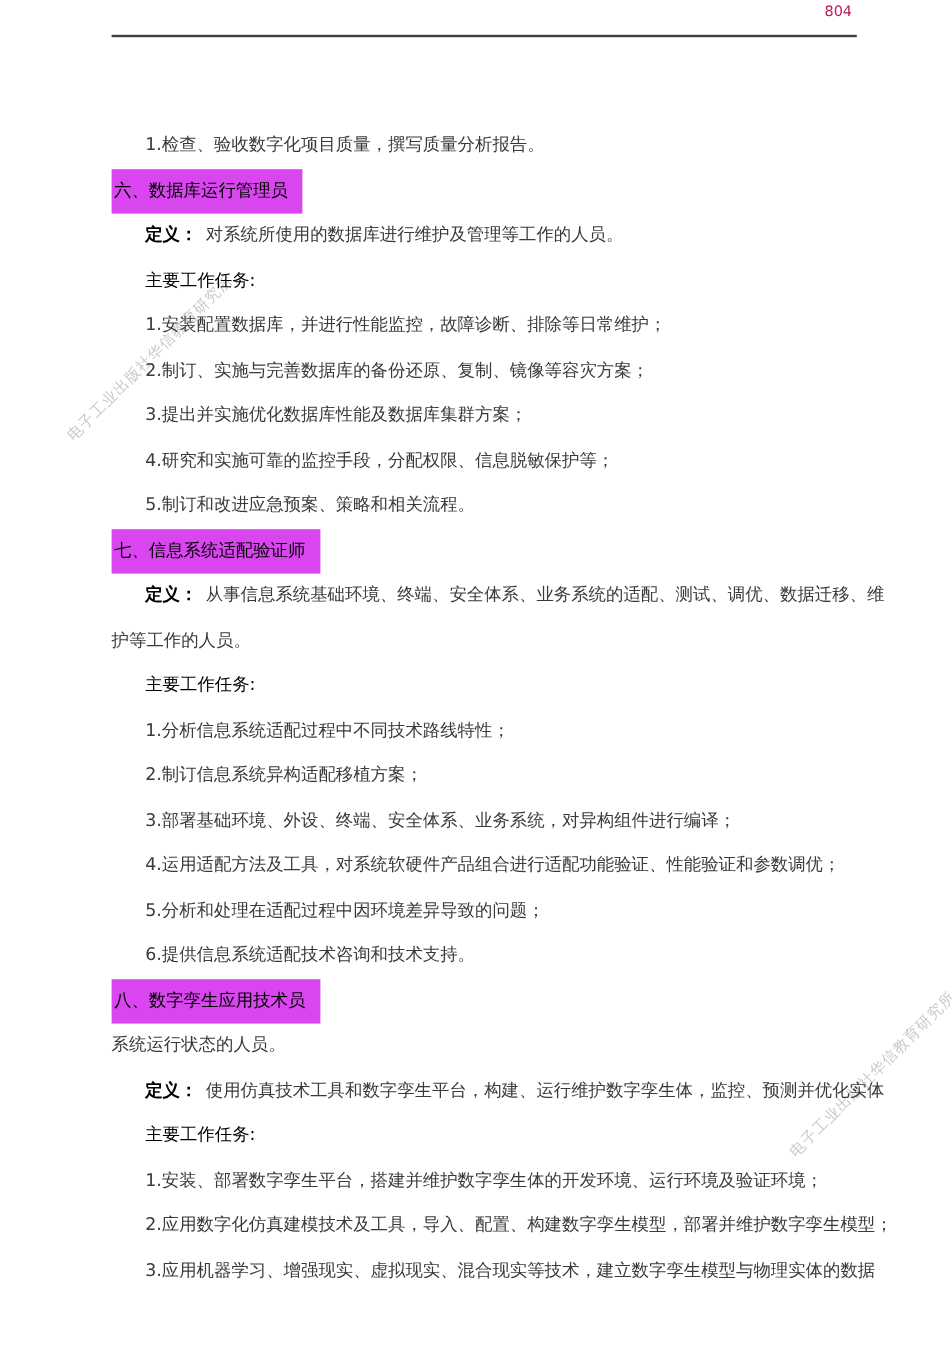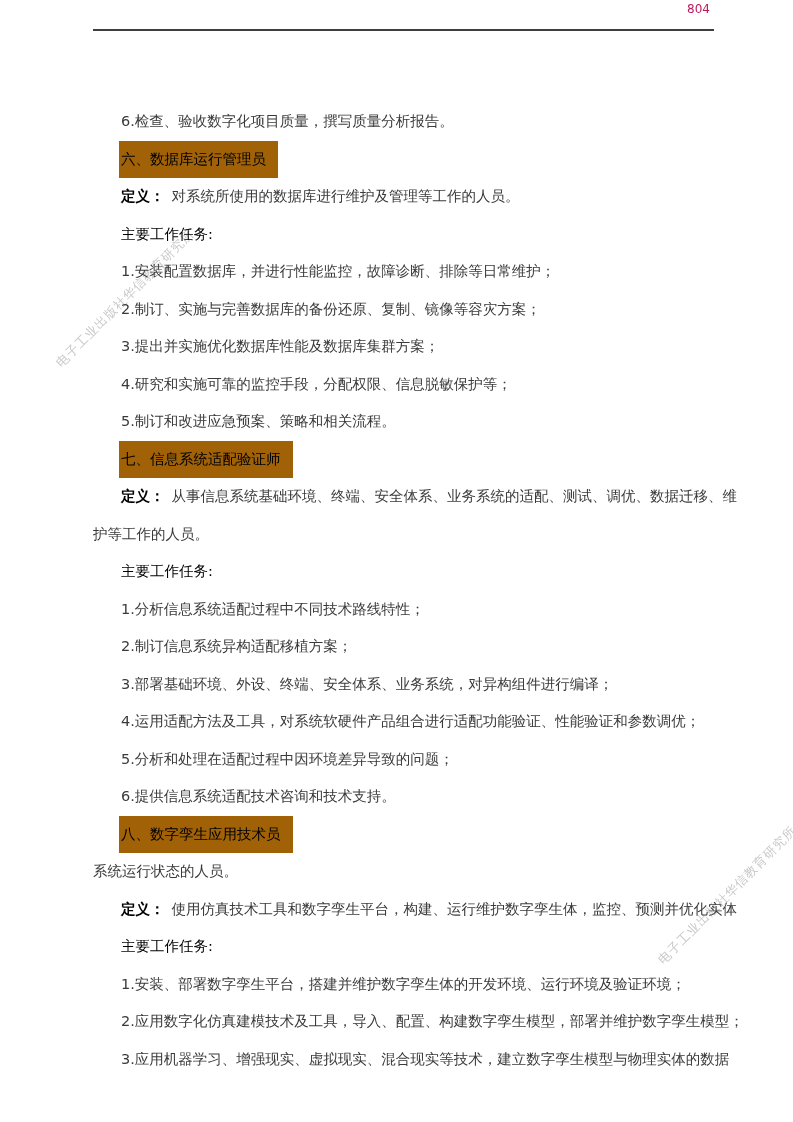--- a/index.html
+++ b/index.html
@@ -38,41 +38,41 @@
   .line{
     margin:0;height:37.5px;line-height:37.5px;
     font-size:14.5px;white-space:nowrap;color:#3a3a3a;
   }
   .indent{padding-left:28px;}
   .bold{font-weight:400;color:#000;}
   .def-label{font-weight:700;color:#000;margin-right:7px;}
   .heading-line{margin:0;height:37.5px;}
   .hl{
     display:inline-block;height:37.5px;line-height:37.5px;
-    background:#a16207;color:#000;
-    padding:0 12px 0 2px;margin-left:26px;
+    background:#d946ef;color:#000;
+    padding:0 12px 0 2px;
     font-size:14.5px;white-space:nowrap;
   }
 </style>
 </head>
 <body>
 
 <div class="page-number">804</div>
 <div class="top-rule"></div>
 
 <div class="watermark wm-left">
   <span>电子工业出版社华信教育研究所</span>
 </div>
 <div class="watermark wm-right">
   <span>电子工业出版社华信教育研究所</span>
 </div>
 
 <div class="content">
 
-  <p class="line indent">6.检查、验收数字化项目质量，撰写质量分析报告。</p>
+  <p class="line indent">1.检查、验收数字化项目质量，撰写质量分析报告。</p>
 
   <div class="heading-line">
     <span class="hl">六、数据库运行管理员</span>
   </div>
   <p class="line indent">
     <strong class="def-label">定义：</strong><span>对系统所使用的数据库进行维护及管理等工作的人员。</span>
   </p>
   <p class="line indent bold">主要工作任务:</p>
   <p class="line indent">1.安装配置数据库，并进行性能监控，故障诊断、排除等日常维护；</p>
   <p class="line indent">2.制订、实施与完善数据库的备份还原、复制、镜像等容灾方案；</p>

